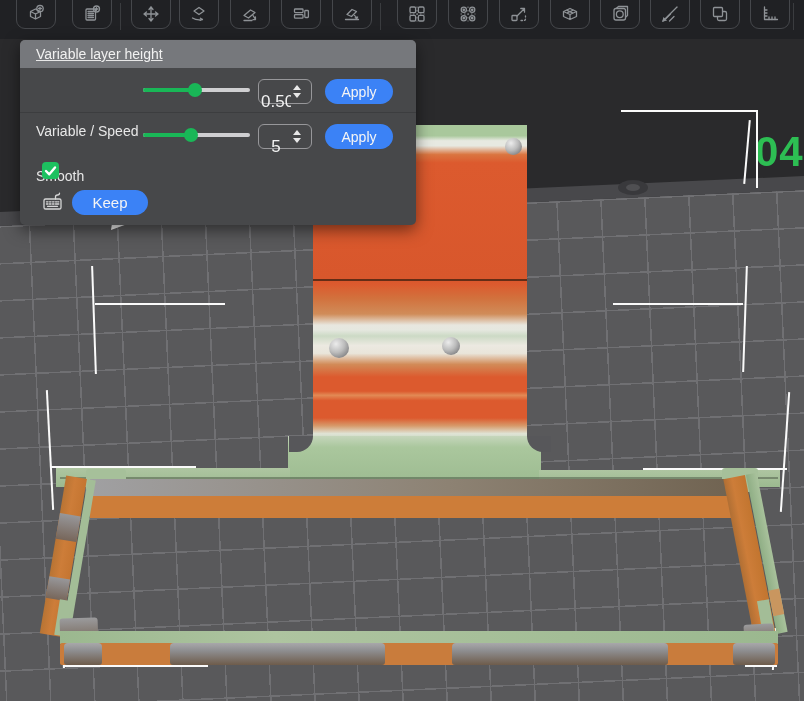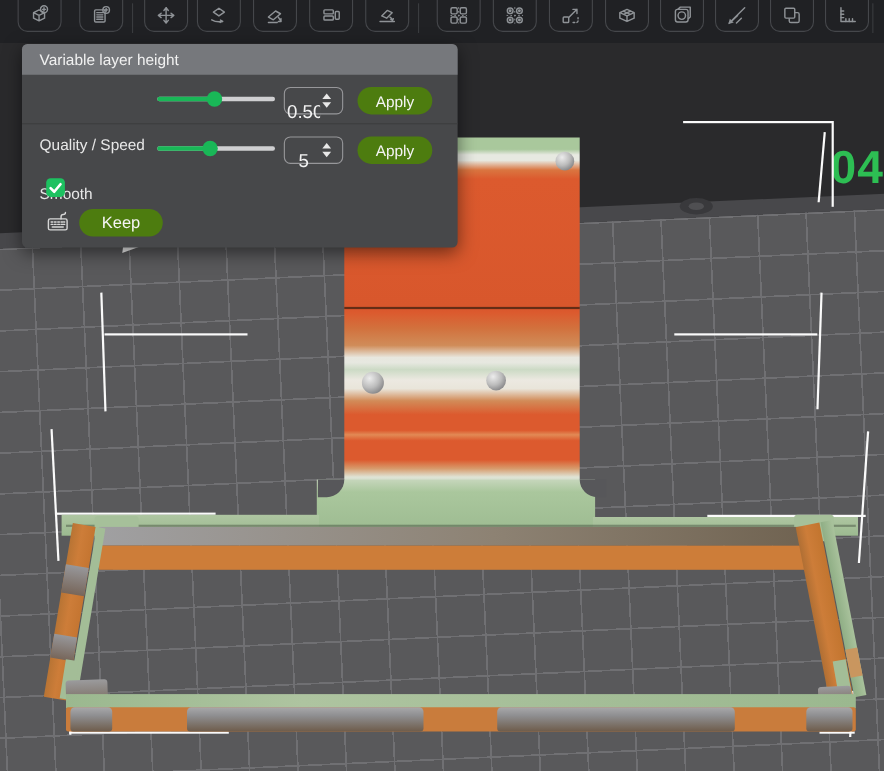--- a/index.html
+++ b/index.html
@@ -73,35 +73,35 @@
   .rail-bottom-green{left:60px;top:631px;width:718px;height:13px;
     background:linear-gradient(90deg,#9bb88f,#aec4a0 30%,#9bb88f);z-index:11;}
   .corner-slant{position:absolute;width:12px;background:#a3bd97;z-index:11;}
   .corner-grayblk{position:absolute;background:linear-gradient(180deg,#9b9b9d,#6f5d4c);border-radius:3px;z-index:11;}
 
   .sphere{position:absolute;border-radius:50%;z-index:14;
     background:radial-gradient(circle at 35% 30%,#ececec,#bcbcbc 45%,#838385 80%,#6d6d6f);}
 
   
   .panel{position:absolute;left:20px;top:40px;width:396px;height:185px;background:#47484a;
-    border-radius:5px;box-shadow:0 5px 16px rgba(0,0,0,.5);z-index:50;color:#e8e8e8;font-size:14px;}
+    border-radius:5px;box-shadow:0 5px 16px rgba(0,0,0,.5);z-index:50;color:#e8e8e8;font-size:14px;text-decoration:underline;}
   .panel-header{height:28px;background:#76787c;border-radius:5px 5px 0 0;line-height:28px;
     padding-left:16px;color:#f1f1f1;}
   .p-label{position:absolute;left:16px;}
   .slider{position:absolute;left:123px;width:107px;height:4px;border-radius:2px;background:#cfcfd1;}
   .slider-fill{position:absolute;left:0;top:0;height:4px;border-radius:2px;background:#19b757;}
   .slider-thumb{position:absolute;top:-5px;width:14px;height:14px;border-radius:50%;background:#19b757;}
   .spinbox{position:absolute;left:238px;width:54px;height:25px;border:1.5px solid #97979a;
     border-radius:6px;display:flex;align-items:center;background:transparent;}
   .spinbox input{width:34px;border:none;background:transparent;color:#f2f2f2;font-size:17px;
     text-align:center;outline:none;font-family:"Liberation Sans",sans-serif;margin-top:20px;}
   .spin-arrows{display:flex;flex-direction:column;gap:3px;margin-left:0;}
   .arrow-up{width:0;height:0;border-left:4px solid transparent;border-right:4px solid transparent;border-bottom:5px solid #e8e8e8;}
   .arrow-down{width:0;height:0;border-left:4px solid transparent;border-right:4px solid transparent;border-top:5px solid #e8e8e8;}
-  .pill-btn{position:absolute;height:25px;border:none;border-radius:12.5px;background:#4d7c0f;
+  .pill-btn{position:absolute;height:25px;border:none;border-radius:12.5px;background:#3b82f6;
     color:#f5f5f5;font-size:14px;font-family:"Liberation Sans",sans-serif;padding:0;text-align:center;}
   .apply1{left:305px;top:39px;width:68px;}
   .apply2{left:305px;top:84px;width:68px;}
   .reset{left:52px;top:150px;width:76px;font-size:15px;}
   .p-divider{position:absolute;left:0;top:72px;width:100%;height:1px;background:#3c3d3f;}
   .checkbox{position:absolute;left:22px;top:122px;width:17px;height:17px;border-radius:4px;background:#1dc160;}
   .cb-label{position:absolute;left:48px;top:123px;}
   .kbd-icon{position:absolute;left:22px;top:150px;}
 </style>
 </head>
@@ -177,21 +177,21 @@
     </div>
 
     <div class="sphere" style="left:505px;top:138px;width:17px;height:17px;"></div>
     <div class="sphere" style="left:329px;top:338px;width:20px;height:20px;"></div>
     <div class="sphere" style="left:442px;top:337px;width:18px;height:18px;"></div>
   </div>
 
   <div class="panel">
     <div class="panel-header">Variable layer height</div>
 
-    <div class="p-label" style="top:83px;">Quality / Speed</div>
+    <div class="p-label" style="top:83px;">Variable / Speed</div>
     <div class="slider" style="top:48px;">
       <div class="slider-fill" style="width:52px;"></div>
       <div class="slider-thumb" style="left:45px;"></div>
     </div>
     <div class="spinbox" style="top:39px;">
       <input value="0.50" style="">
       <div class="spin-arrows">
         <div class="arrow-up"></div>
         <div class="arrow-down"></div>
       </div>

